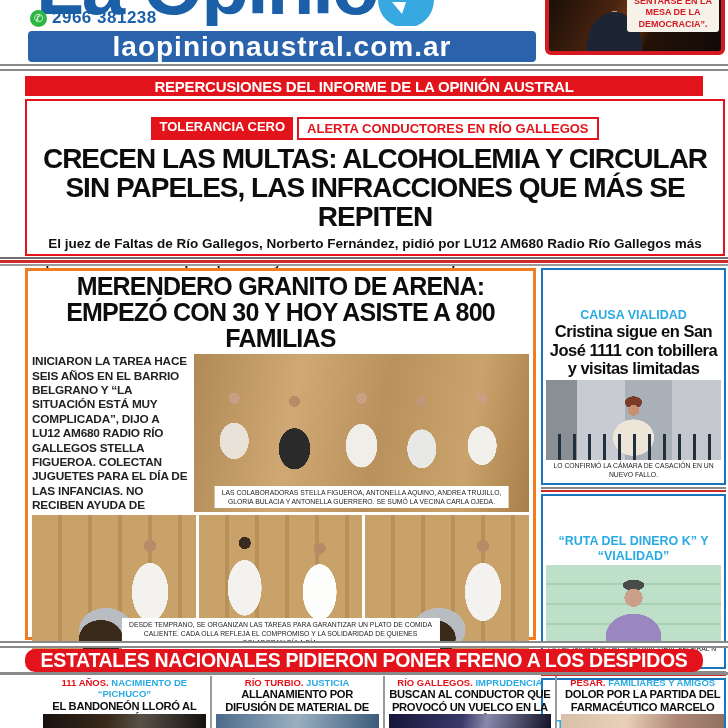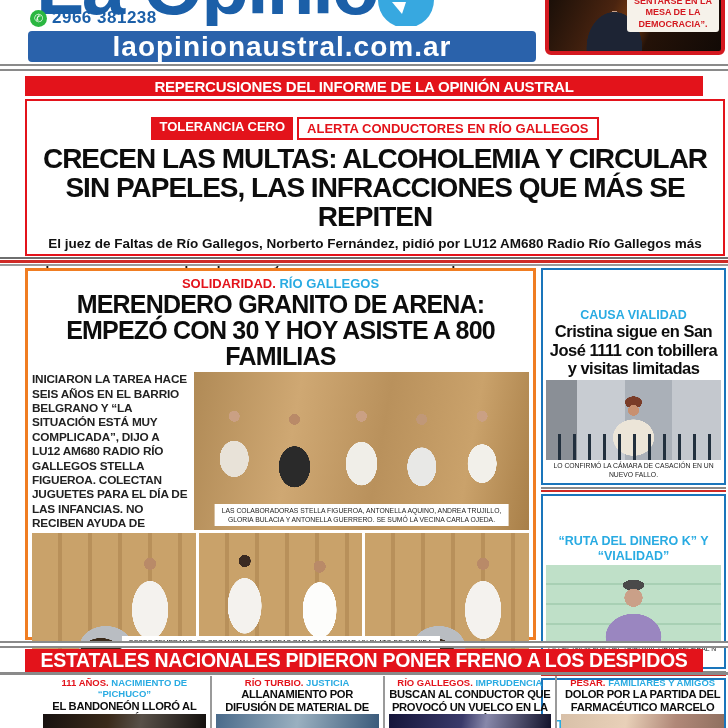--- a/index.html
+++ b/index.html
@@ -162,21 +162,21 @@
       radial-gradient(ellipse 44px 40px at 50% 95%, #8a76b8 0 60%, transparent 61%),
       radial-gradient(circle 15px at 50% 42%, #caa088 0 60%, transparent 61%),
       radial-gradient(ellipse 18px 9px at 50% 26%, #4a4a4a 0 60%, transparent 61%),
       repeating-linear-gradient(0deg, #bfe0c8 0 18px, #a8d0b4 18px 20px),
       linear-gradient(#cfe8d6, #b8dcc2);
   }
   
   #sep3 { position:absolute; left:0; top:641px; }
   #banner-bottom {
     position:absolute; left:25px; top:649px; width:678px; height:23px;
-    background:#e3131b; display:flex; align-items:center; justify-content:center;
+    background:#e3131b; display:flex; align-items:center; justify-content:center;border-radius:10px;
   }
   #banner-bottom span { color:#fff; font-weight:900; font-size:19.5px; letter-spacing:-0.3px; }
   #sep4 { position:absolute; left:0; top:672px; width:728px; height:3px; background:#8a8a8a; }
   
   #footer { position:absolute; left:0; top:676px; width:728px; height:52px; display:flex;padding-left:39px; }
   .foot-col { flex:1; text-align:center; padding:1px 4px 0; position:relative; }
   .foot-col + .foot-col { border-left:2px solid #9a9a9a; }
   .foot-kicker { font-size:9.5px; font-weight:bold; line-height:1.2; }
   .foot-headline { font-size:11.2px; font-weight:900; color:#0d0d0d; line-height:1.12; letter-spacing:-0.3px; }
   .foot-photo { position:absolute; left:4px; right:4px; bottom:-1px; height:15px; }
@@ -216,23 +216,20 @@
     <div id="lead-tags">
       <span class="tag-red">TOLERANCIA CERO</span>
       <span class="tag-outline">ALERTA CONDUCTORES EN RÍO GALLEGOS</span>
     </div>
     <div id="lead-headline">CRECEN LAS MULTAS: ALCOHOLEMIA Y CIRCULAR SIN PAPELES, LAS INFRACCIONES QUE MÁS SE REPITEN</div>
     <div id="lead-subhead">El juez de Faltas de Río Gallegos, Norberto Fernández, pidió por LU12 AM680 Radio Río Gallegos más presencia del Estado para prevenir y controlar. Los casos se repiten los fines de semana. “La multa es el último eslabón de una cadena”, sostuvo.</div>
   </div>
   <div id="sep2" class="sep-red"></div>
 
   <div id="main-box">
-    <div>
-      <span class="kicker k-red">SOLIDARIDAD.</span><span class="kicker k-blue"> RÍO GALLEGOS</span>
-    </div>
     <div id="main-headline">MERENDERO GRANITO DE ARENA: EMPEZÓ CON 30 Y HOY ASISTE A 800 FAMILIAS</div>
     <div id="main-content">
       <div id="main-body">INICIARON LA TAREA HACE SEIS AÑOS EN EL BARRIO BELGRANO Y “LA SITUACIÓN ESTÁ MUY COMPLICADA”, DIJO A LU12 AM680 RADIO RÍO GALLEGOS STELLA FIGUEROA. COLECTAN JUGUETES PARA EL DÍA DE LAS INFANCIAS. NO RECIBEN AYUDA DE PROVINCIA NI DE LA MUNICIPALIDAD.</div>
       <div id="main-photo1">
         <div class="photo-caption">LAS COLABORADORAS STELLA FIGUEROA, ANTONELLA AQUINO, ANDREA TRUJILLO, GLORIA BULACIA Y ANTONELLA GUERRERO. SE SUMÓ LA VECINA CARLA OJEDA.</div>
       </div>
     </div>
     <div id="main-photos2">
       <div class="pot-photo"></div>
       <div class="pot-photo alt"></div>

